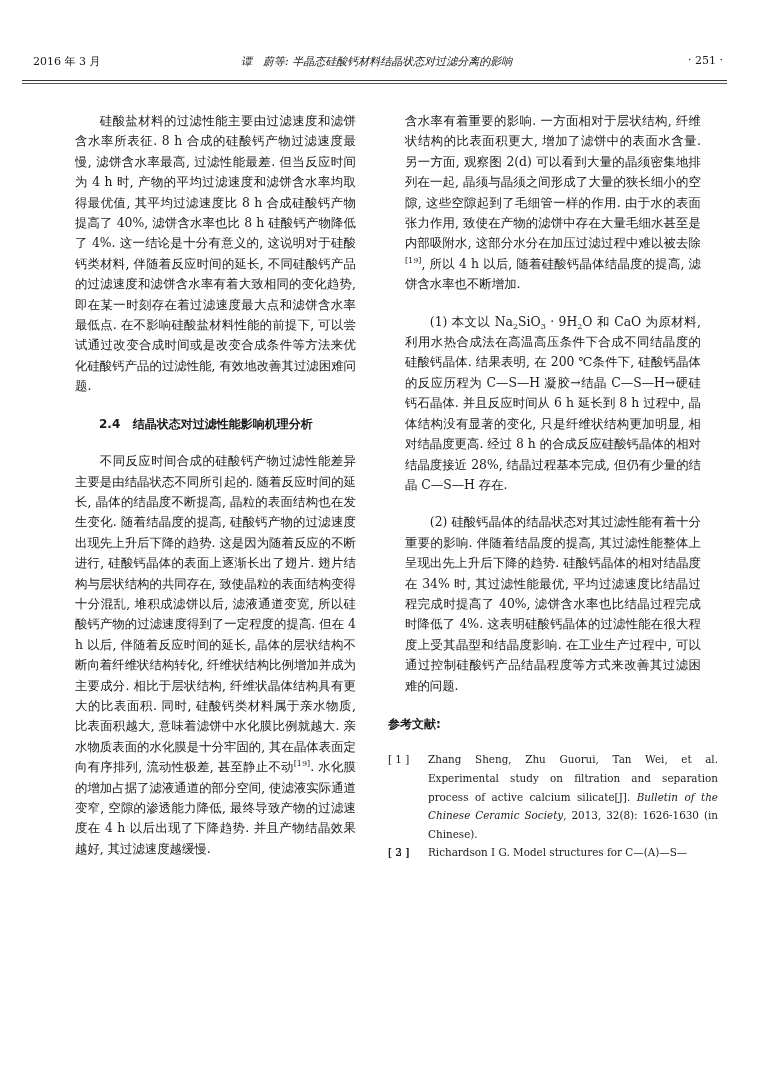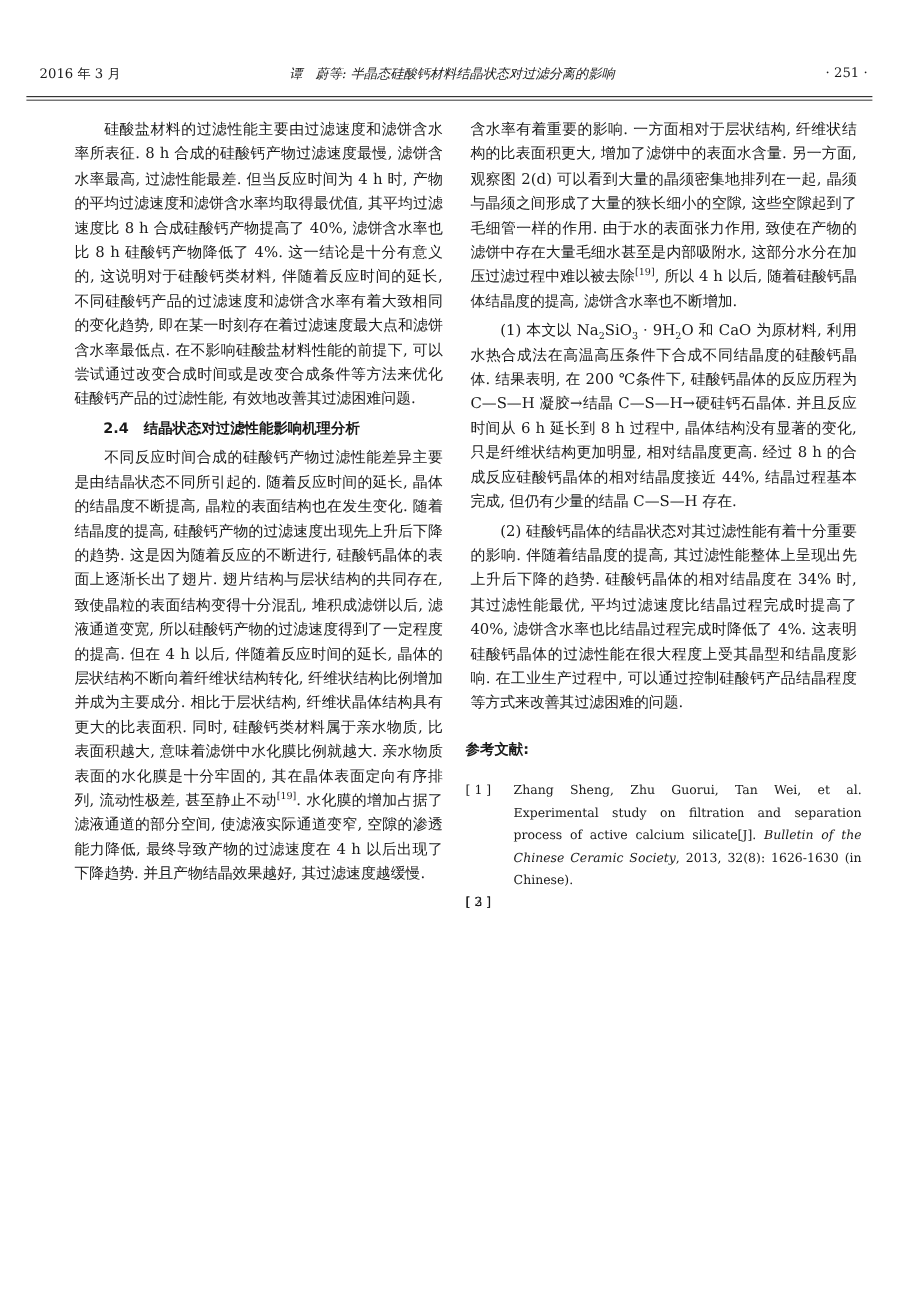--- a/index.html
+++ b/index.html
@@ -11,21 +11,21 @@
   .header .title { position: absolute; left: 208px; top: 0; font-style: italic; }
   .header .pageno { position: absolute; right: 0; top: 0; text-align: center; }
   .header-rule { position: absolute; left: 22px; top: 80px; width: 705px; height: 0;
                  border-top: 1px solid #333; }
   .header-rule2 { position: absolute; left: 22px; top: 83px; width: 705px; height: 0;
                   border-top: 1px solid #555; }
   .col { position: absolute; top: 94px; font-size: 12.4px; line-height: 20.4px;
          text-align: justify; }
   .col-left { left: 58px; width: 315px; }
   .col-right { left: 388px; width: 330px; }
-  .col p { margin: 4px; text-indent: 2em; }
+  .col p { margin: 17px; text-indent: 2em; }
   .col p.noindent { text-indent: 0; }
   .sec-h2 { font-family: "DejaVu Sans", "Liberation Sans", sans-serif; font-weight: bold;
             font-size: 12px; margin: 0; text-indent: 0; }
   .sec-h1 { font-family: "DejaVu Sans", "Liberation Sans", sans-serif; font-weight: bold;
             font-size: 14px; margin: 26px 0 24px 0; letter-spacing: 0; }
   .sec-h1 .gap { display: inline-block; width: 16px; }
   .refs-title { font-family: "DejaVu Sans", "Liberation Sans", sans-serif; font-weight: bold;
                 font-size: 12px; margin: 18px 0 16px 0; }
   .ref { position: relative; padding-left: 40px; font-size: 10.4px; line-height: 18.6px; }
   .ref .num { position: absolute; left: 0; top: 0; }
@@ -45,26 +45,27 @@
 <div class="header-rule2"></div>
 
 <div class="col col-left">
   <p>硅酸盐材料的过滤性能主要由过滤速度和滤饼含水率所表征. 8 h 合成的硅酸钙产物过滤速度最慢, 滤饼含水率最高, 过滤性能最差. 但当反应时间为 4 h 时, 产物的平均过滤速度和滤饼含水率均取得最优值, 其平均过滤速度比 8 h 合成硅酸钙产物提高了 40%, 滤饼含水率也比 8 h 硅酸钙产物降低了 4%. 这一结论是十分有意义的, 这说明对于硅酸钙类材料, 伴随着反应时间的延长, 不同硅酸钙产品的过滤速度和滤饼含水率有着大致相同的变化趋势, 即在某一时刻存在着过滤速度最大点和滤饼含水率最低点. 在不影响硅酸盐材料性能的前提下, 可以尝试通过改变合成时间或是改变合成条件等方法来优化硅酸钙产品的过滤性能, 有效地改善其过滤困难问题.</p>
   <p class="sec-h2"><span>2.4</span>&nbsp;&nbsp;&nbsp;<span>结晶状态对过滤性能影响机理分析</span></p>
   <p><span>不同反应时间合成的硅酸钙产物过滤性能差异主要是由结晶状态不同所引起的. 随着反应时间的延长, 晶体的结晶度不断提高, 晶粒的表面结构也在发生变化. 随着结晶度的提高, 硅酸钙产物的过滤速度出现先上升后下降的趋势. 这是因为随着反应的不断进行, 硅酸钙晶体的表面上逐渐长出了翅片. 翅片结构与层状结构的共同存在, 致使晶粒的表面结构变得十分混乱, 堆积成滤饼以后, 滤液通道变宽, 所以硅酸钙产物的过滤速度得到了一定程度的提高. 但在 4 h 以后, 伴随着反应时间的延长, 晶体的层状结构不断向着纤维状结构转化, 纤维状结构比例增加并成为主要成分. 相比于层状结构, 纤维状晶体结构具有更大的比表面积. 同时, 硅酸钙类材料属于亲水物质, 比表面积越大, 意味着滤饼中水化膜比例就越大. 亲水物质表面的水化膜是十分牢固的, 其在晶体表面定向有序排列, 流动性极差, 甚至静止不动</span><sup>[19]</sup><span>. 水化膜的增加占据了滤液通道的部分空间, 使滤液实际通道变窄, 空隙的渗透能力降低, 最终导致产物的过滤速度在 4 h 以后出现了下降趋势. 并且产物结晶效果越好, 其过滤速度越缓慢.</span></p>
 </div>
 
 <div class="col col-right">
   <p class="noindent"><span>含水率有着重要的影响. 一方面相对于层状结构, 纤维状结构的比表面积更大, 增加了滤饼中的表面水含量. 另一方面, 观察图 2(d) 可以看到大量的晶须密集地排列在一起, 晶须与晶须之间形成了大量的狭长细小的空隙, 这些空隙起到了毛细管一样的作用. 由于水的表面张力作用, 致使在产物的滤饼中存在大量毛细水甚至是内部吸附水, 这部分水分在加压过滤过程中难以被去除</span><sup>[19]</sup><span>, 所以 4 h 以后, 随着硅酸钙晶体结晶度的提高, 滤饼含水率也不断增加.</span></p>
-  <p><span>(1) 本文以 Na</span><sub>2</sub><span>SiO</span><sub>3</sub><span> · 9H</span><sub>2</sub><span>O 和 CaO 为原材料, 利用水热合成法在高温高压条件下合成不同结晶度的硅酸钙晶体. 结果表明, 在 200 ℃条件下, 硅酸钙晶体的反应历程为 C—S—H 凝胶→结晶 C—S—H→硬硅钙石晶体. 并且反应时间从 6 h 延长到 8 h 过程中, 晶体结构没有显著的变化, 只是纤维状结构更加明显, 相对结晶度更高. 经过 8 h 的合成反应硅酸钙晶体的相对结晶度接近 44%, 结晶过程基本完成, 但仍有少量的结晶 C—S—H 存在.</span></p>
+  <p><span>(1) 本文以 Na</span><sub>2</sub><span>SiO</span><sub>3</sub><span> · 9H</span><sub>2</sub><span>O 和 CaO 为原材料, 利用水热合成法在高温高压条件下合成不同结晶度的硅酸钙晶体. 结果表明, 在 200 ℃条件下, 硅酸钙晶体的反应历程为 C—S—H 凝胶→结晶 C—S—H→硬硅钙石晶体. 并且反应时间从 6 h 延长到 8 h 过程中, 晶体结构没有显著的变化, 只是纤维状结构更加明显, 相对结晶度更高. 经过 8 h 的合成反应硅酸钙晶体的相对结晶度接近 28%, 结晶过程基本完成, 但仍有少量的结晶 C—S—H 存在.</span></p>
   <p>(2) 硅酸钙晶体的结晶状态对其过滤性能有着十分重要的影响. 伴随着结晶度的提高, 其过滤性能整体上呈现出先上升后下降的趋势. 硅酸钙晶体的相对结晶度在 34% 时, 其过滤性能最优, 平均过滤速度比结晶过程完成时提高了 40%, 滤饼含水率也比结晶过程完成时降低了 4%. 这表明硅酸钙晶体的过滤性能在很大程度上受其晶型和结晶度影响. 在工业生产过程中, 可以通过控制硅酸钙产品结晶程度等方式来改善其过滤困难的问题.</p>
   <div class="refs-title">参考文献:</div>
   <div class="ref">
     <span class="num">[ 1 ]</span>
     <div><span>Zhang Sheng, Zhu Guorui, Tan Wei, et al. Experimental study on filtration and separation process of active calcium silicate[J]. </span><i>Bulletin of the Chinese Ceramic Society</i><span>, 2013, 32(8): 1626-1630 (in Chinese).</span></div>
   </div>
   <div class="ref">
     <span class="num">[ 2 ]</span>
   </div>
   <div class="ref">
     <span class="num">[ 3 ]</span>
+    <div>Richardson I G. Model structures for C—(A)—S—</div>
   </div>
 </div>
 
 </body></html>

